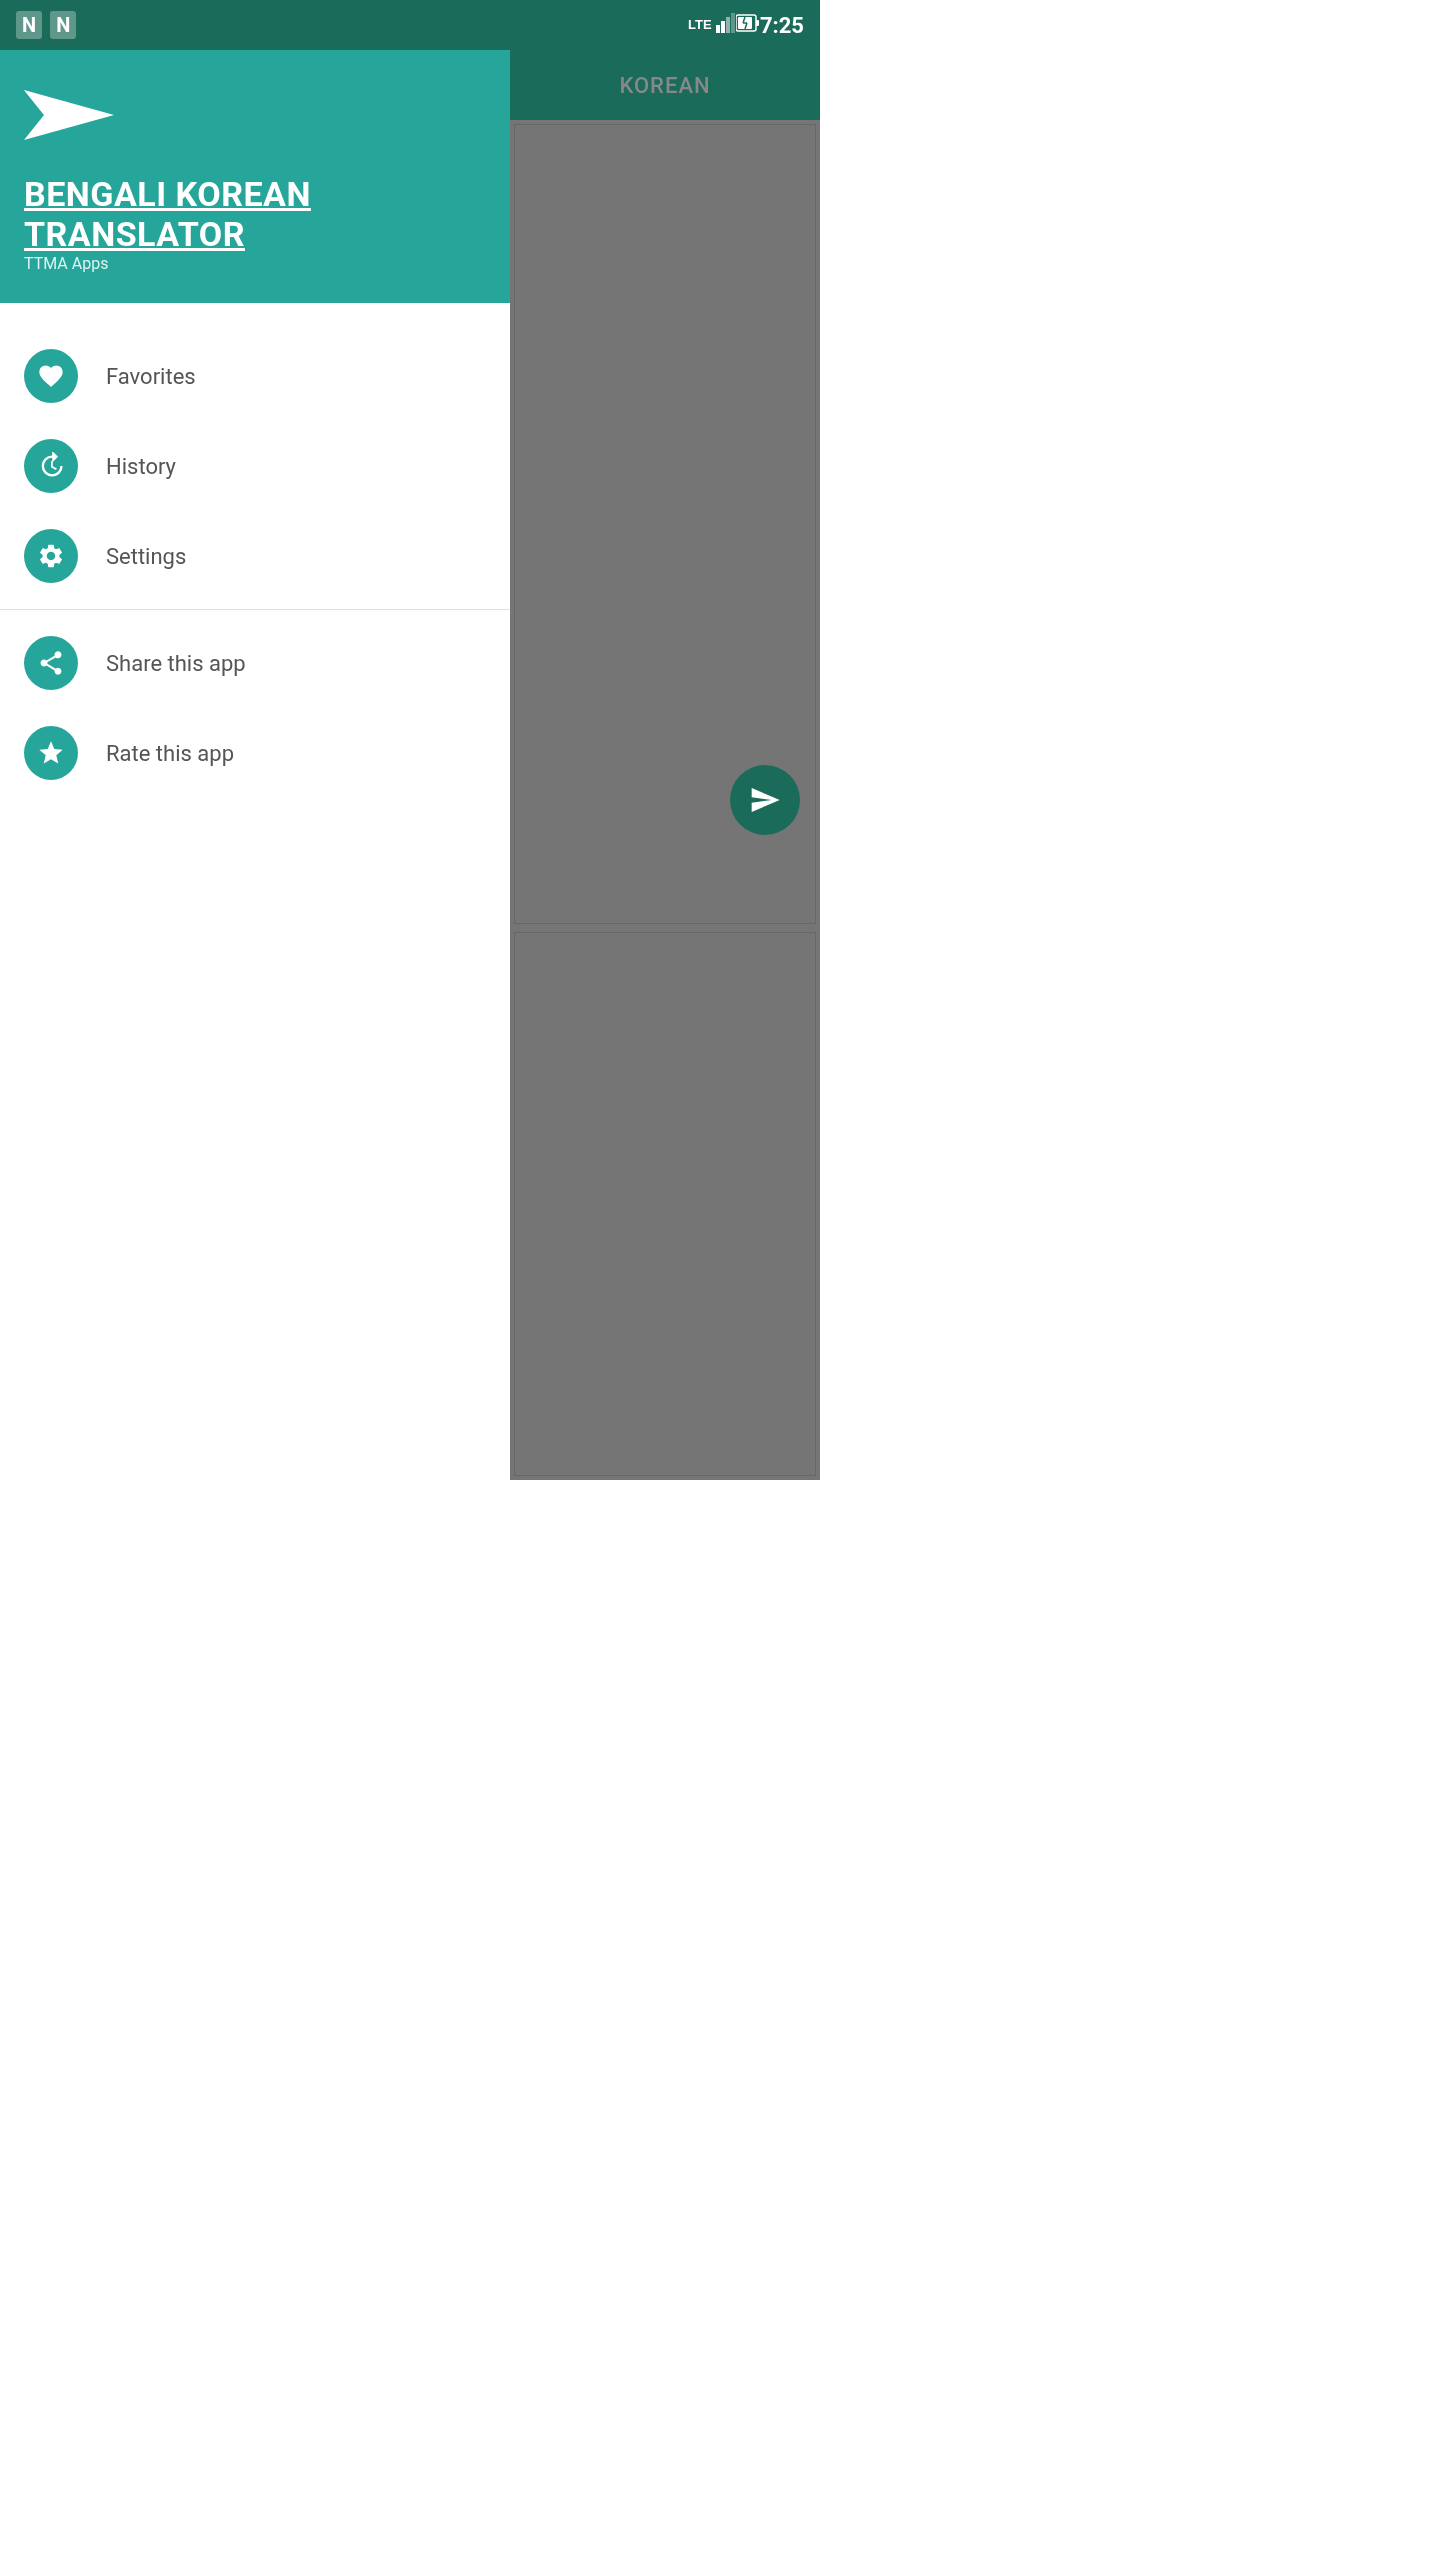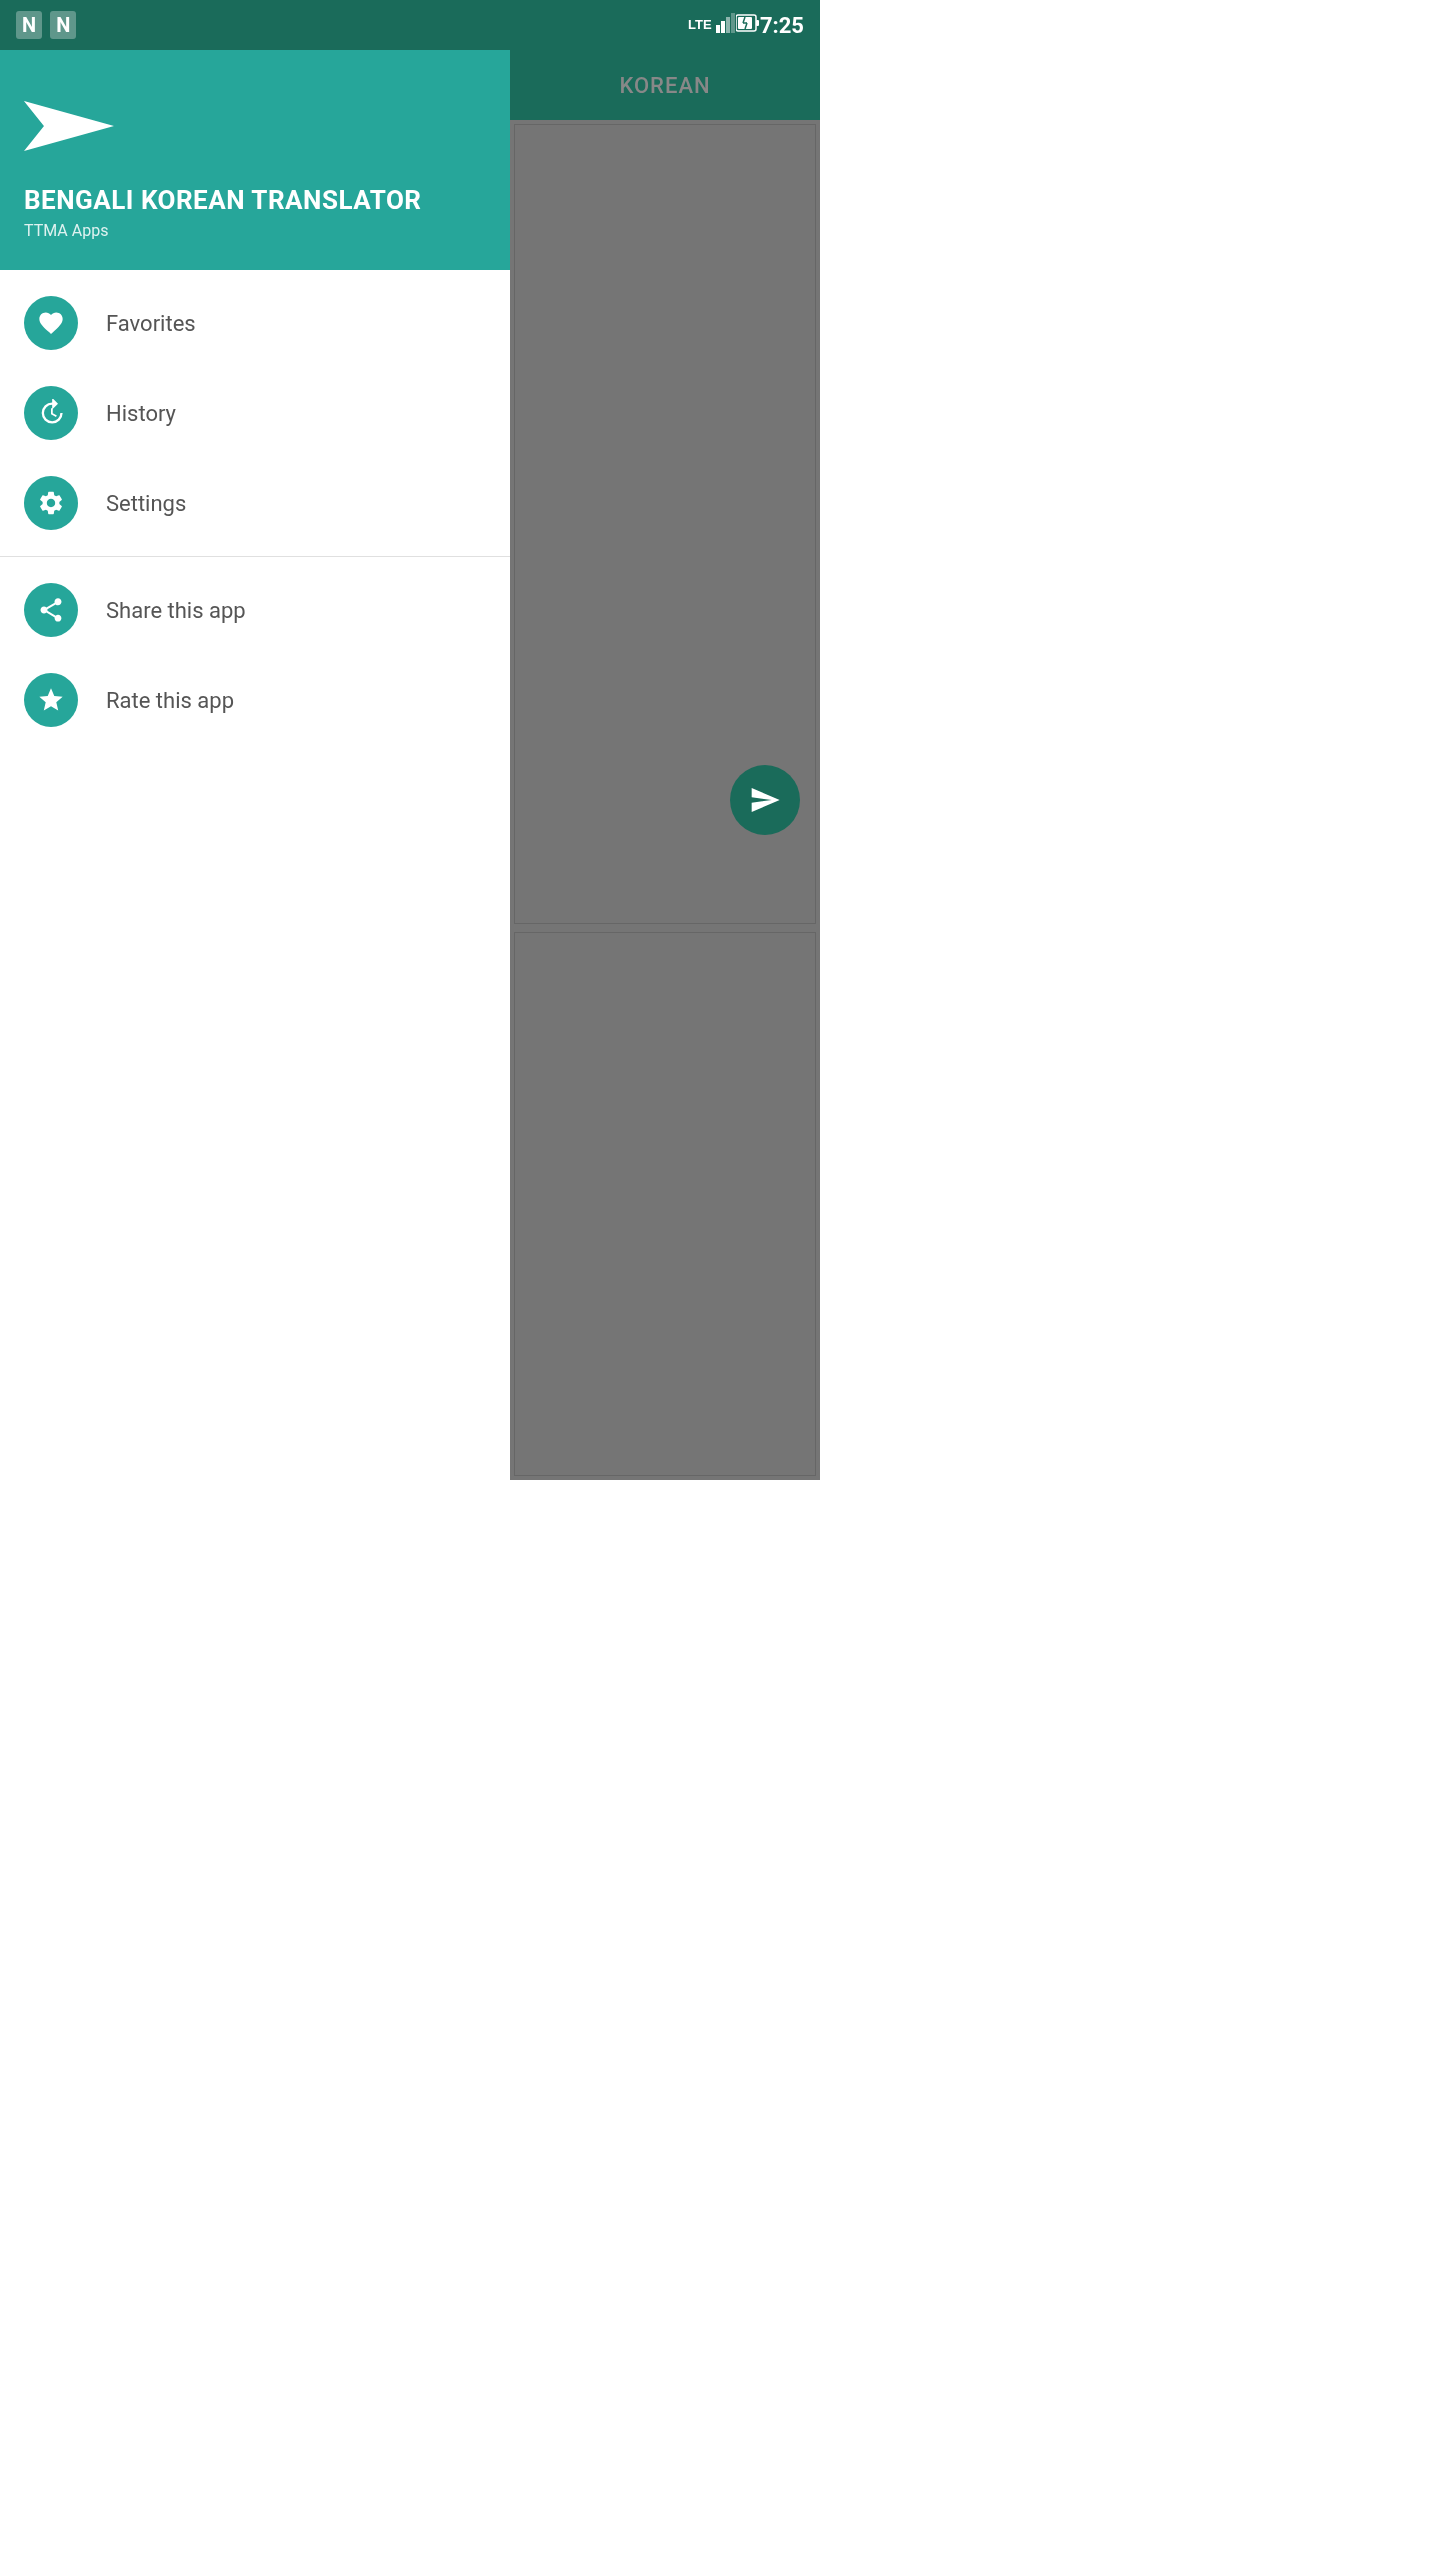--- a/index.html
+++ b/index.html
@@ -90,36 +90,36 @@
       margin-bottom: 20px;
     }
 
     .logo-icon {
       width: 90px;
       height: 70px;
     }
 
     .app-title {
       color: white;
-      font-size: 26px;
+      font-size: 34px;
       font-weight: bold;
       letter-spacing: 0.5px;
-      margin-bottom: 6px;
+      text-decoration: underline;
     }
 
     .app-subtitle {
       color: rgba(255,255,255,0.85);
       font-size: 16px;
     }
 
     
     .menu-items {
       flex: 1;
       background: #fff;
-      padding: 8px 0;
+      padding: 28px 0;
     }
 
     .menu-item {
       display: flex;
       align-items: center;
       padding: 18px 24px;
       cursor: pointer;
     }
 
     .menu-icon-circle {

